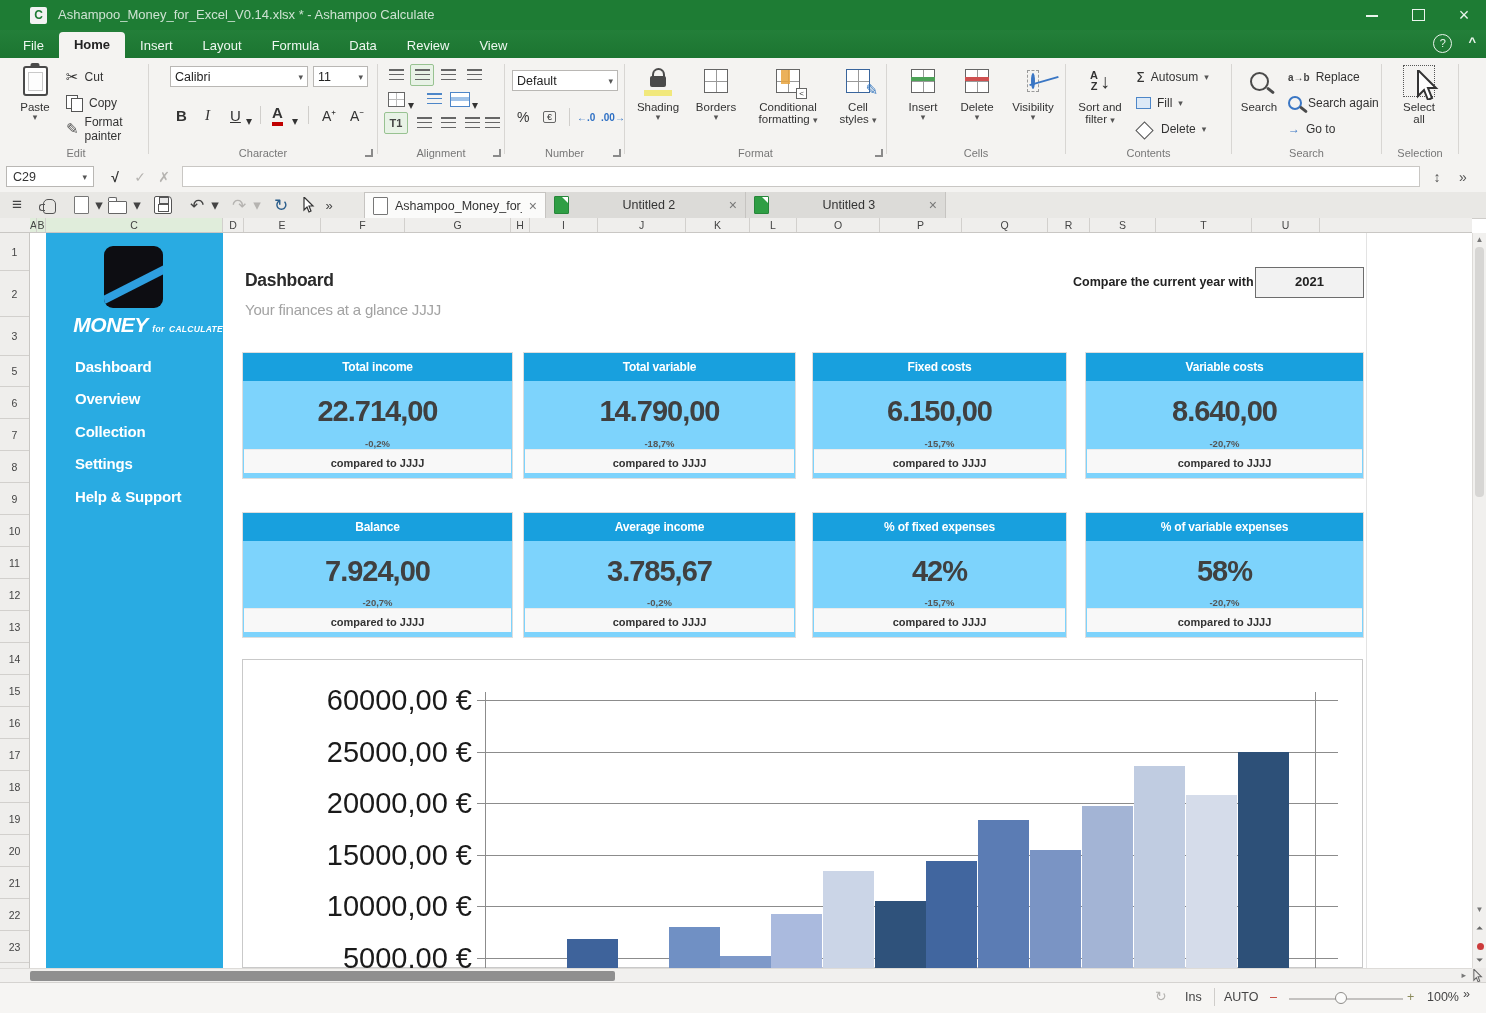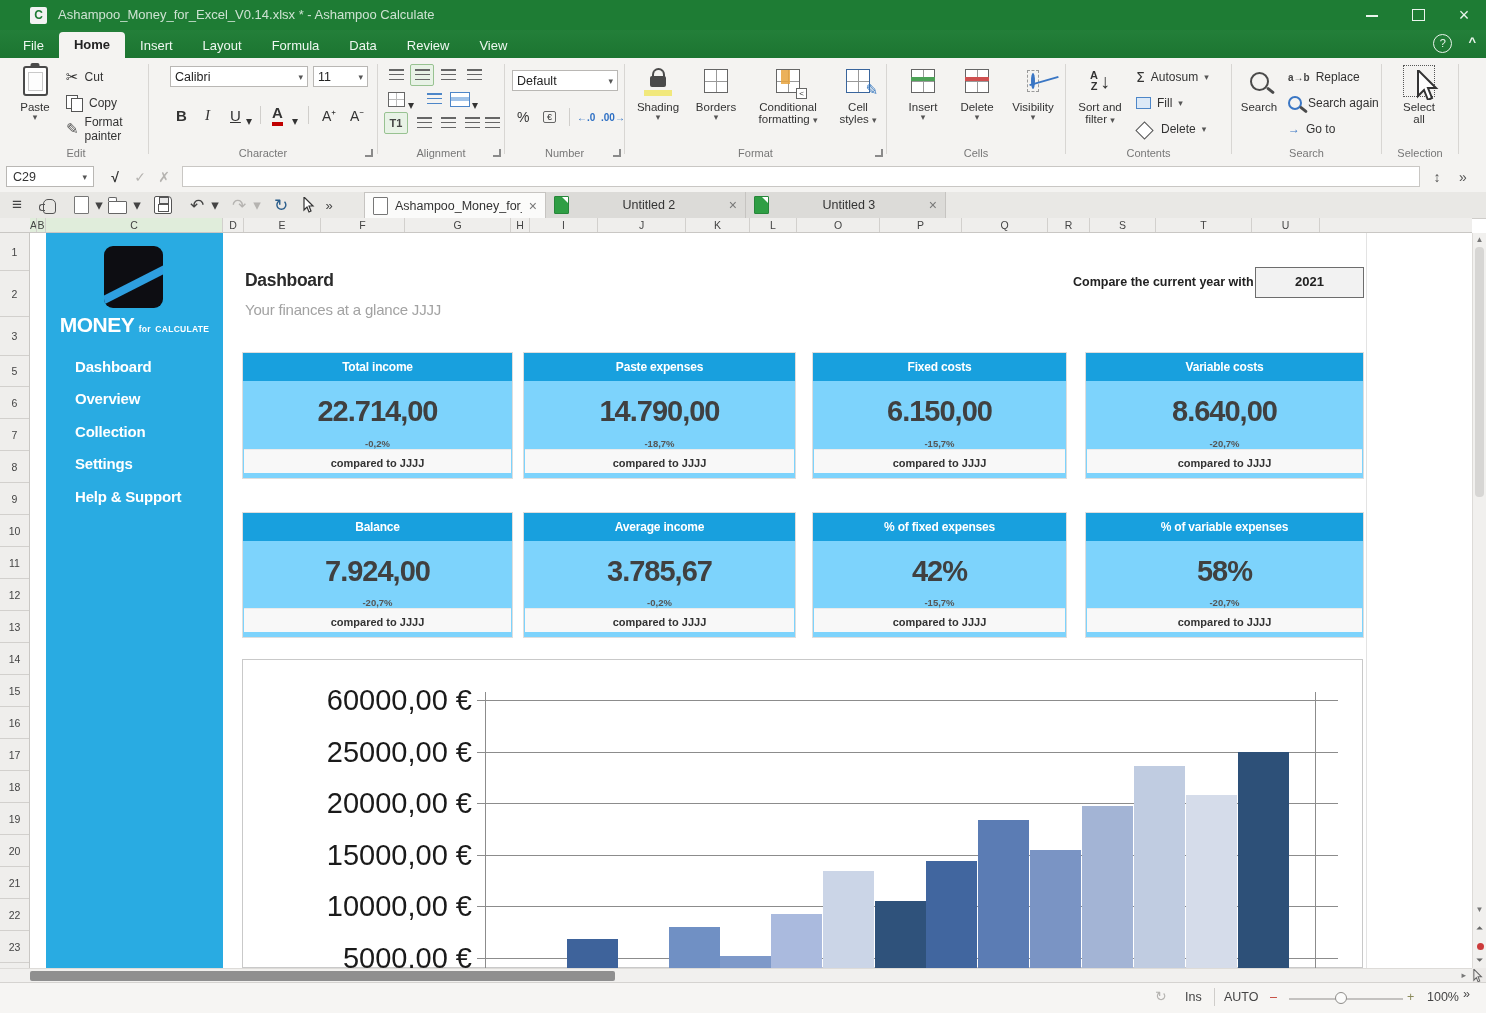--- a/index.html
+++ b/index.html
@@ -114,21 +114,21 @@
   .colh.hi{background:#e0eddb;}
   #rowheaders{position:absolute;left:0;top:233px;width:30px;height:735px;background:#efeeec;border-right:1px solid #c9c7c4;box-sizing:border-box;}
   .rowh{position:absolute;left:0;width:29px;border-bottom:1px solid #d2d0cd;box-sizing:border-box;font-size:10.5px;color:#444;
         display:flex;align-items:center;justify-content:center;}
   #canvas{position:absolute;left:30px;top:233px;width:1442px;height:735px;background:#fff;}
 
   
   #sidebar{position:absolute;left:46px;top:233px;width:177px;height:735px;background:#29abe2;}
   #logo{position:absolute;left:58px;top:13px;width:59px;height:62px;background:#0d0d12;border-radius:9px;overflow:hidden;}
   #logo-slash{position:absolute;left:-6px;top:34px;width:75px;height:8px;background:#2e9fe0;transform:rotate(-27deg);}
-  #brand{position:absolute;left:0;top:80px;width:177px;text-align:center;color:#fff;}
+  #brand{position:absolute;left:0;top:80px;width:177px;text-align:right;color:#fff;font-style:italic;}
   #brand .big{font-size:21px;font-weight:bold;letter-spacing:-.5px;}
   #brand .small{font-size:8.5px;font-weight:bold;letter-spacing:.3px;}
   #sidebar-nav{position:absolute;left:0;top:118px;width:177px;}
   .navitem{height:32.4px;line-height:32.4px;padding-left:29px;color:#fff;font-weight:bold;font-size:15px;letter-spacing:-.2px;}
 
   #dash-right-edge{position:absolute;left:1366px;top:233px;width:1px;height:735px;background:#e3e3e3;}
   #dash-title{position:absolute;left:245px;top:270px;font-size:17.5px;font-weight:bold;color:#2b2b2b;letter-spacing:-.3px;}
   #dash-subtitle{position:absolute;left:245px;top:301px;font-size:15px;color:#a2a2a2;letter-spacing:-.2px;}
   #compare-label{position:absolute;left:1073px;top:275px;font-size:12.5px;font-weight:bold;color:#222;}
   #compare-box{position:absolute;left:1255px;top:267px;width:109px;height:31px;background:#f2f2f2;border:1.5px solid #6d6d6d;
@@ -575,21 +575,21 @@
       <div class="card" style="left: 242px; top: 352px; width: 271px; height: 127px;">
         <div class="card-h">Total income</div>
         <div class="card-b">
           <div class="card-v">22.714,00</div>
           <div class="card-band"></div>
           <div class="card-d">-0,2%</div>
           <div class="card-n">compared to JJJJ</div>
         </div>
       </div>
       <div class="card" style="left: 523px; top: 352px; width: 273px; height: 127px;">
-        <div class="card-h">Paste expenses</div>
+        <div class="card-h">Total variable</div>
         <div class="card-b">
           <div class="card-v">14.790,00</div>
           <div class="card-band"></div>
           <div class="card-d">-18,7%</div>
           <div class="card-n">compared to JJJJ</div>
         </div>
       </div>
       <div class="card" style="left: 812px; top: 352px; width: 255px; height: 127px;">
         <div class="card-h">Fixed costs</div>
         <div class="card-b">

